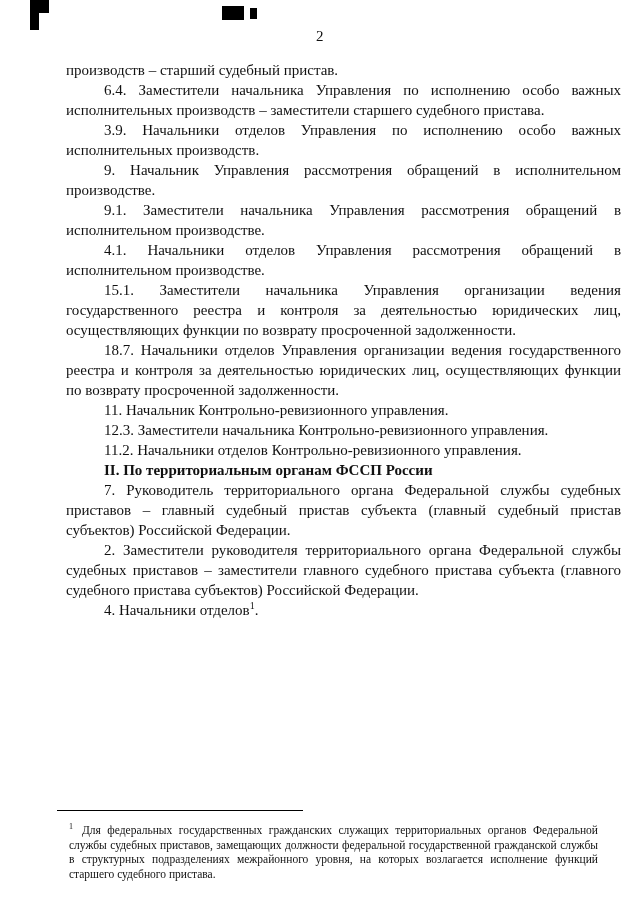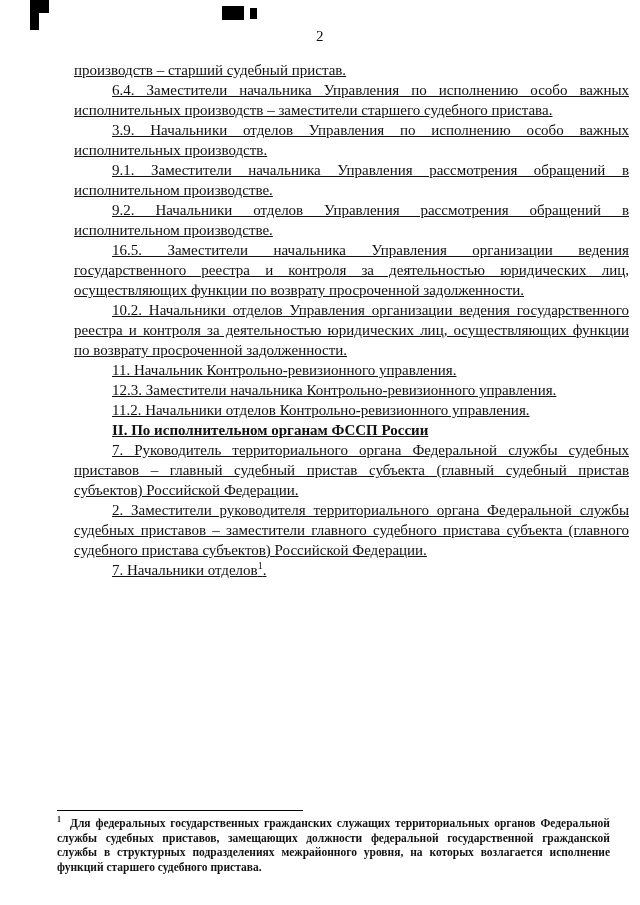--- a/index.html
+++ b/index.html
@@ -31,28 +31,27 @@
     top: 28px;
     left: 0;
     width: 100%;
     text-align: center;
     font-size: 15px;
     letter-spacing: 0.5px;
   }
 
   .body-text {
     position: absolute;
-    left: 74px;
+    left: 66px;
     top: 60px;
     width: 555px;
     font-size: 15px;
     line-height: 20px;
     text-align: justify;
     text-justify: inter-word;
-    text-decoration: underline;
   }
   .para {
     margin: 0;
     text-indent: 38px;
   }
   .para.no-indent {
     text-indent: 0;
   }
   .para.heading {
     font-weight: bold;
@@ -72,22 +71,21 @@
     width: 246px;
     height: 0;
     border-top: 1.5px solid #000000;
     margin-bottom: 5px;
   }
   .footnote-text {
     font-size: 11.5px;
     line-height: 14.5px;
     text-align: justify;
     text-justify: inter-word;
-    margin: 0;
-    font-weight: bold;
+    margin: 12px;
   }
   .footnote-text sup {
     font-size: 8px;
     line-height: 0;
     margin-right: 9px;
   }
 </style>
 </head>
 <body>
 
@@ -97,31 +95,32 @@
   <div class="artifact a2"></div>
   <div class="artifact a3"></div>
   <div class="artifact a4"></div>
 
   <div class="page-number">2</div>
 
   <div class="body-text">
     <p class="para no-indent">производств – старший судебный пристав.</p>
     <p class="para">6.4. Заместители начальника Управления по исполнению особо важных исполнительных производств – заместители старшего судебного пристава.</p>
     <p class="para">3.9. Начальники отделов Управления по исполнению особо важных исполнительных производств.</p>
+    <p class="para">9. Начальник Управления рассмотрения обращений в исполнительном производстве.</p>
     <p class="para">9.1. Заместители начальника Управления рассмотрения обращений в исполнительном производстве.</p>
-    <p class="para">9.2. Начальники отделов Управления рассмотрения обращений в исполнительном производстве.</p>
-    <p class="para">16.5. Заместители начальника Управления организации ведения государственного реестра и контроля за деятельностью юридических лиц, осуществляющих функции по возврату просроченной задолженности.</p>
-    <p class="para">10.2. Начальники отделов Управления организации ведения государственного реестра и контроля за деятельностью юридических лиц, осуществляющих функции по возврату просроченной задолженности.</p>
+    <p class="para">4.1. Начальники отделов Управления рассмотрения обращений в исполнительном производстве.</p>
+    <p class="para">15.1. Заместители начальника Управления организации ведения государственного реестра и контроля за деятельностью юридических лиц, осуществляющих функции по возврату просроченной задолженности.</p>
+    <p class="para">18.7. Начальники отделов Управления организации ведения государственного реестра и контроля за деятельностью юридических лиц, осуществляющих функции по возврату просроченной задолженности.</p>
     <p class="para">11. Начальник Контрольно-ревизионного управления.</p>
     <p class="para">12.3. Заместители начальника Контрольно-ревизионного управления.</p>
     <p class="para">11.2. Начальники отделов Контрольно-ревизионного управления.</p>
-    <p class="para heading">II. По исполнительном органам ФССП России</p>
+    <p class="para heading">II. По территориальным органам ФССП России</p>
     <p class="para">7. Руководитель территориального органа Федеральной службы судебных приставов – главный судебный пристав субъекта (главный судебный пристав субъектов) Российской Федерации.</p>
     <p class="para">2. Заместители руководителя территориального органа Федеральной службы судебных приставов – заместители главного судебного пристава субъекта (главного судебного пристава субъектов) Российской Федерации.</p>
-    <p class="para"><span>7. Начальники отделов</span><sup>1</sup><span>.</span></p>
+    <p class="para"><span>4. Начальники отделов</span><sup>1</sup><span>.</span></p>
   </div>
 
   <div class="footnote">
     <div class="footnote-rule"></div>
     <p class="footnote-text"><sup>1</sup><span>Для федеральных государственных гражданских служащих территориальных органов Федеральной службы судебных приставов, замещающих должности федеральной государственной гражданской службы в структурных подразделениях межрайонного уровня, на которых возлагается исполнение функций старшего судебного пристава.</span></p>
   </div>
 
 </div>
 
 </body></html>

